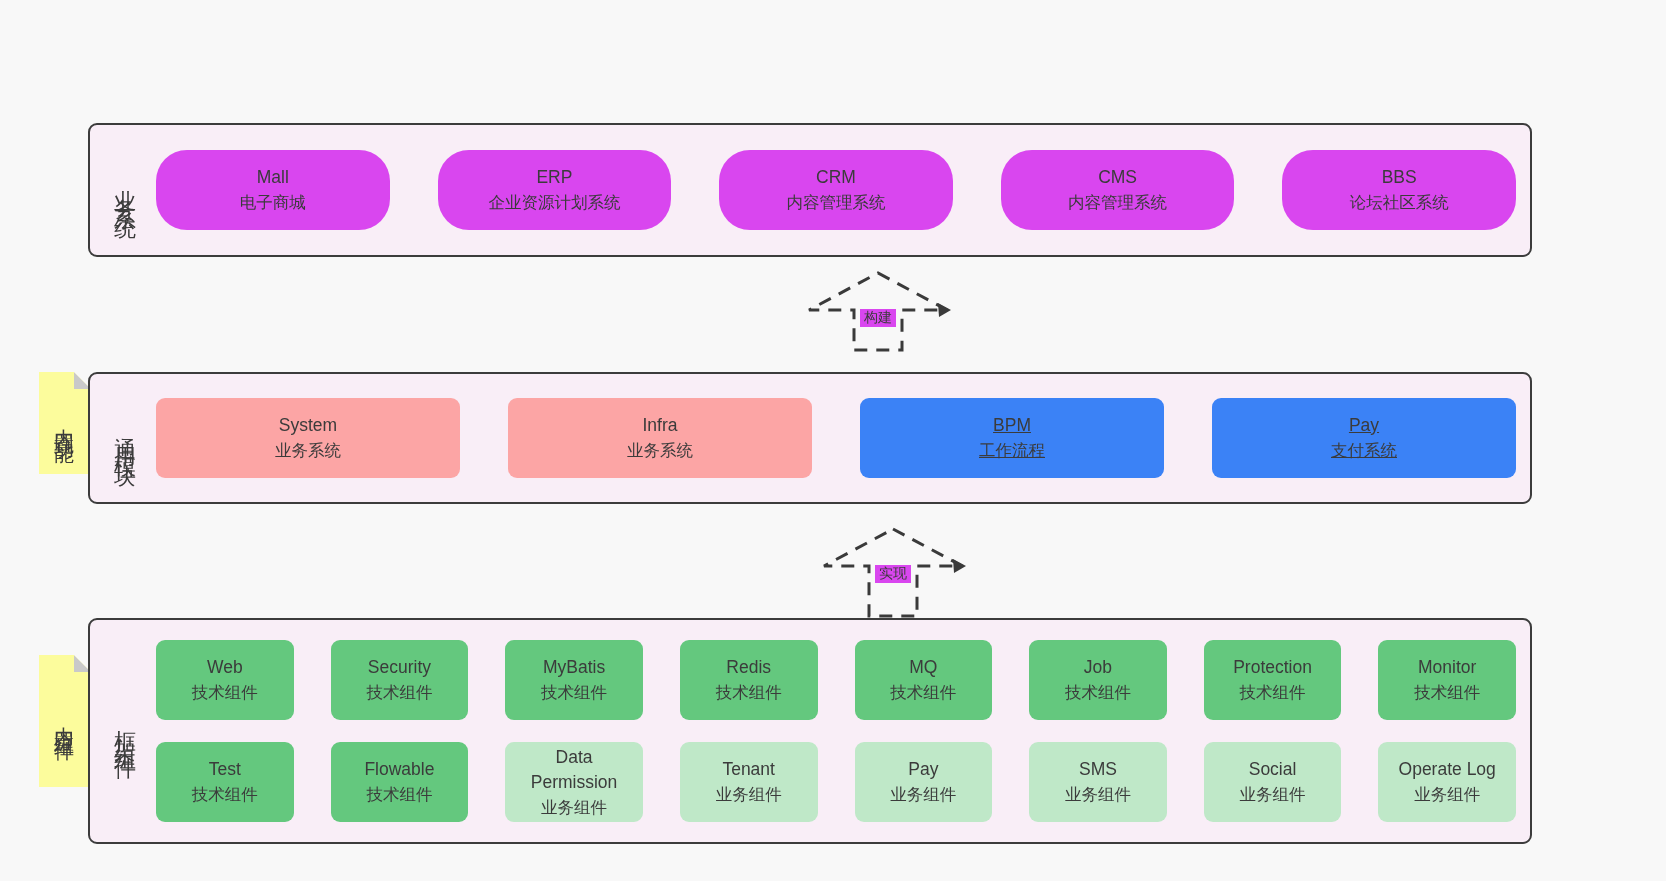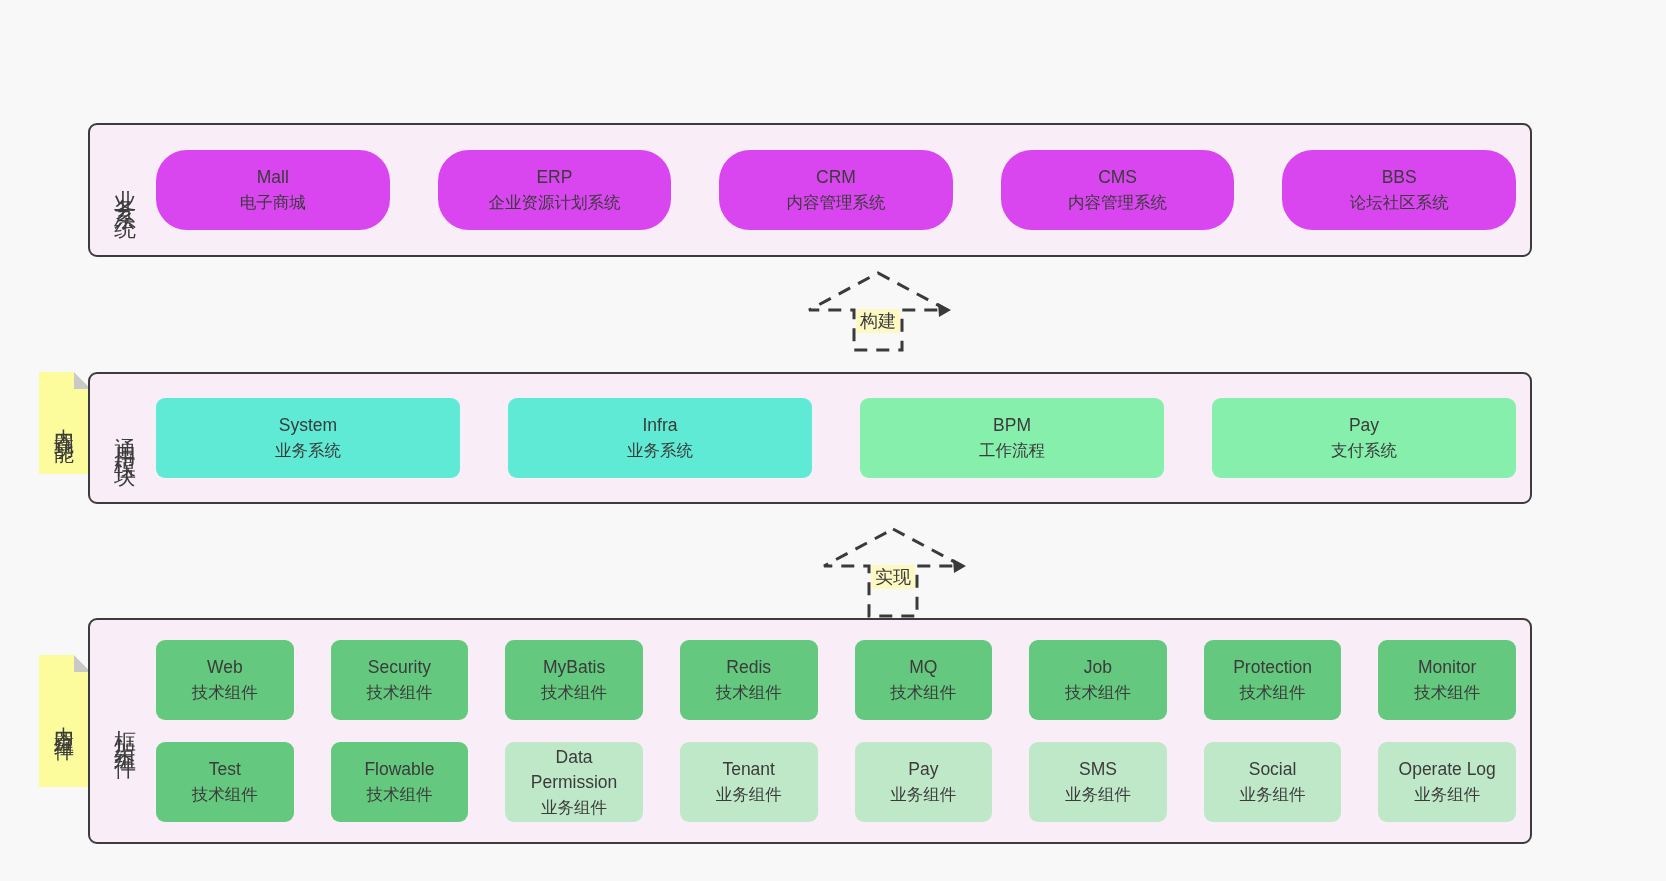--- a/index.html
+++ b/index.html
@@ -35,22 +35,22 @@
 
   
   .box{
     flex:1;height:80px;border-radius:9px;box-sizing:border-box;
     display:flex;flex-direction:column;align-items:center;justify-content:center;
     text-align:center;line-height:25px;padding:0 6px;
   }
   .box-name{font-size:17.5px;}
   .box-desc{font-size:16.5px;}
   .blue{background:#d946ef;border-radius:31px;}
-  .red{background:#5eead4;}
-  .pink{background:#86efac;}
+  .red{background:#fca5a5;}
+  .pink{background:#3b82f6;text-decoration:underline;}
   .green{background:#64c87e;}
   .lightgreen{background:#bfe8c8;}
 
   
   .sticky{
     position:absolute;width:52px;background:#fcfc9c;z-index:0;
     display:flex;align-items:center;justify-content:center;
   }
   .sticky-1{left:39px;top:372px;height:102px;}
   .sticky-2{left:39px;top:655px;height:132px;}
@@ -63,21 +63,21 @@
   .fold-flap{position:absolute;top:0;right:0;width:0;height:0;
     border-right:17px solid transparent;border-bottom:17px solid #c9c9c9;}
 
   
   .arrow{position:absolute;z-index:2;}
   .arrow-1{left:805px;top:269px;width:146px;height:84px;}
   .arrow-2{left:820px;top:525px;width:146px;height:94px;}
   .arrow svg{display:block;}
   .arrow-label{
     position:absolute;top:40px;left:50%;transform:translateX(-50%);
-    background:#fef9c3;padding:0 4px;font-size:18px;color:#3b3b3b;white-space:nowrap;
+    background:#d946ef;padding:0 4px;font-size:14px;color:#3b3b3b;white-space:nowrap;
   }
 </style>
 </head>
 <body>
 
 <div class="diagram">
 
   <div class="sticky sticky-1">
     <div class="fold-flap"></div>
     <div class="fold-cut"></div>

